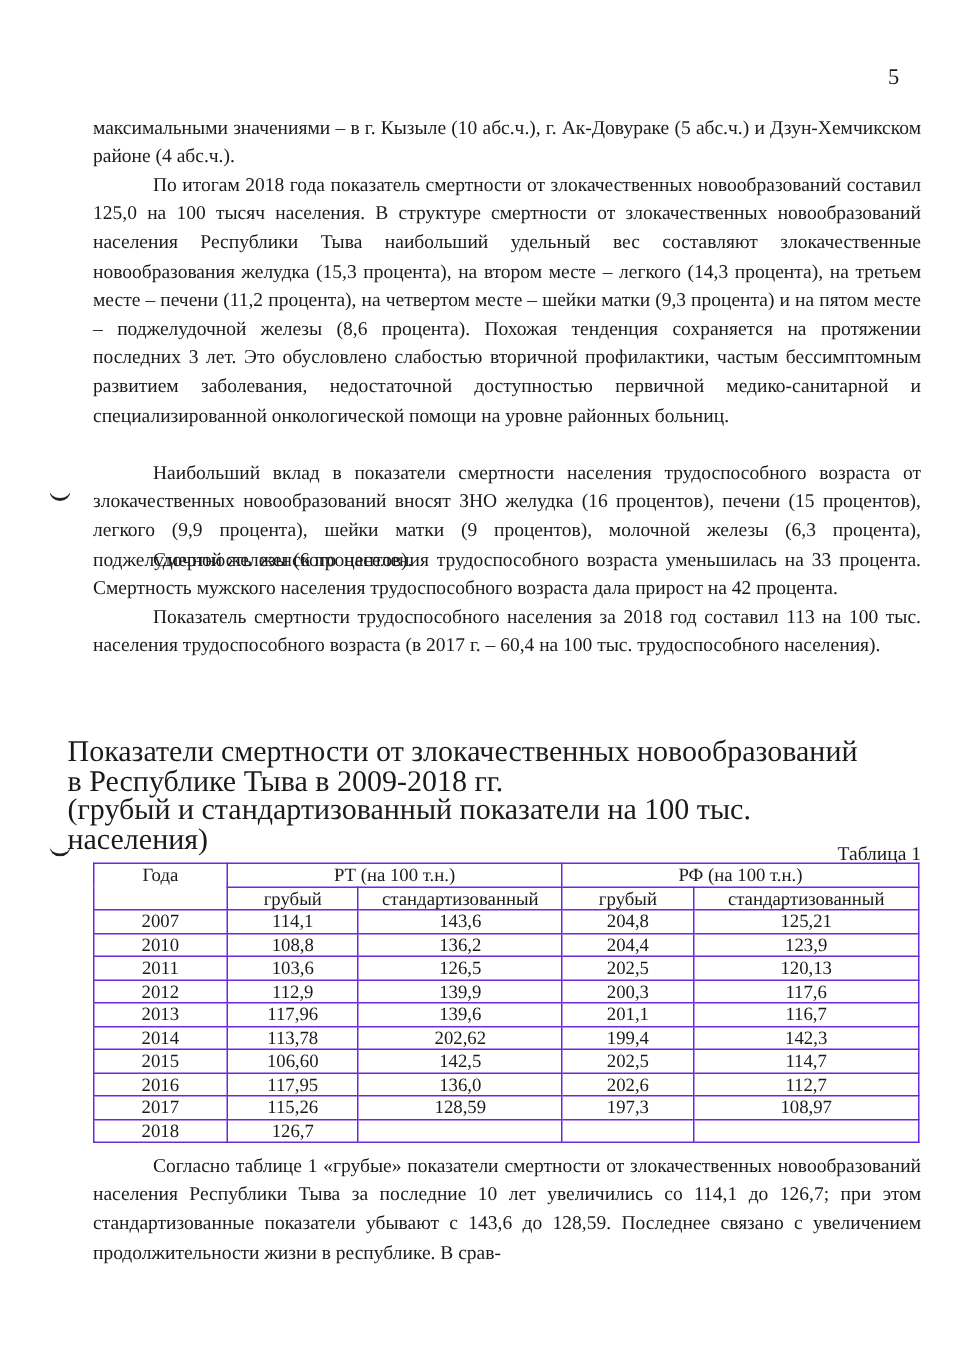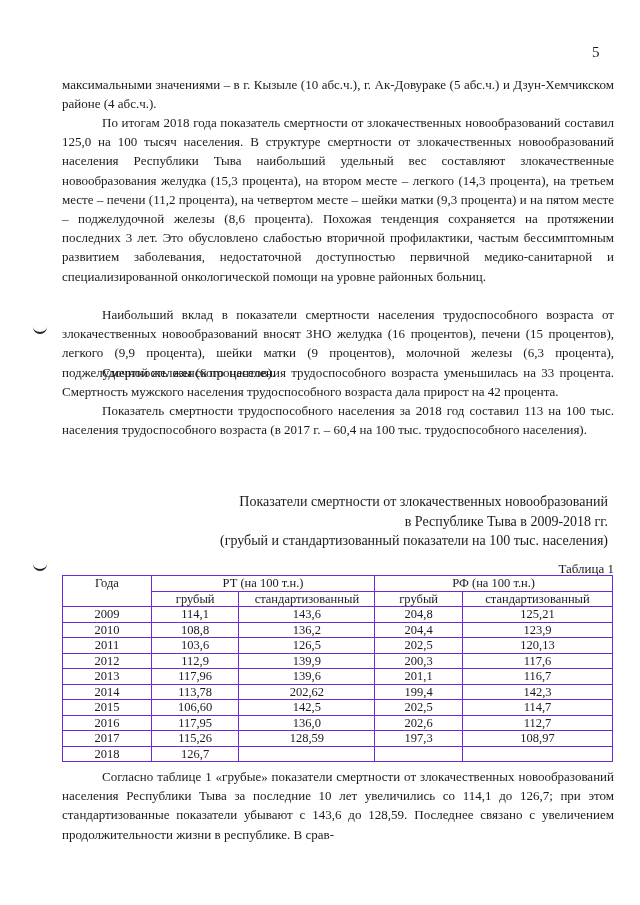--- a/index.html
+++ b/index.html
@@ -17,22 +17,22 @@
     font-size: 13px; line-height: 19.2px;
     text-align: justify; text-align-last: left;
     margin: 0;
   }
   .para.indent { text-indent: 40px; }
   .mark {
     position: absolute; left: 33px; width: 14px; height: 6px;
     border-bottom: 2.5px solid #222; border-radius: 0 0 10px 10px;
   }
   .caption {
-    position: absolute; left: 56px; width: 552px; text-align: right;
-    font-size: 14px; line-height: 19.5px;
+    position: absolute; left: 45px; width: 552px; text-align: left;
+    font-size: 20px; line-height: 19.5px;
   }
   .table-label {
     position: absolute; top: 561px; right: 26px; font-size: 13px;
   }
   table.data {
     position: absolute; top: 575px; left: 62px; width: 551px;
     border-collapse: collapse; font-size: 12.5px; line-height: 14.5px;
   }
   table.data td, table.data th {
     border: 1px solid #6d28d9; text-align: center; padding: 0 2px;
@@ -73,21 +73,21 @@
     </tr>
     <tr>
       <th class="c1">грубый</th>
       <th class="c2">стандартизованный</th>
       <th class="c3">грубый</th>
       <th class="c4">стандартизованный</th>
     </tr>
   </thead>
   <tbody>
     <tr>
-        <td>2009</td>
+        <td>2007</td>
         <td>114,1</td>
         <td>143,6</td>
         <td>204,8</td>
         <td>125,21</td>
       </tr>
     <tr>
         <td>2010</td>
         <td>108,8</td>
         <td>136,2</td>
         <td>204,4</td>

